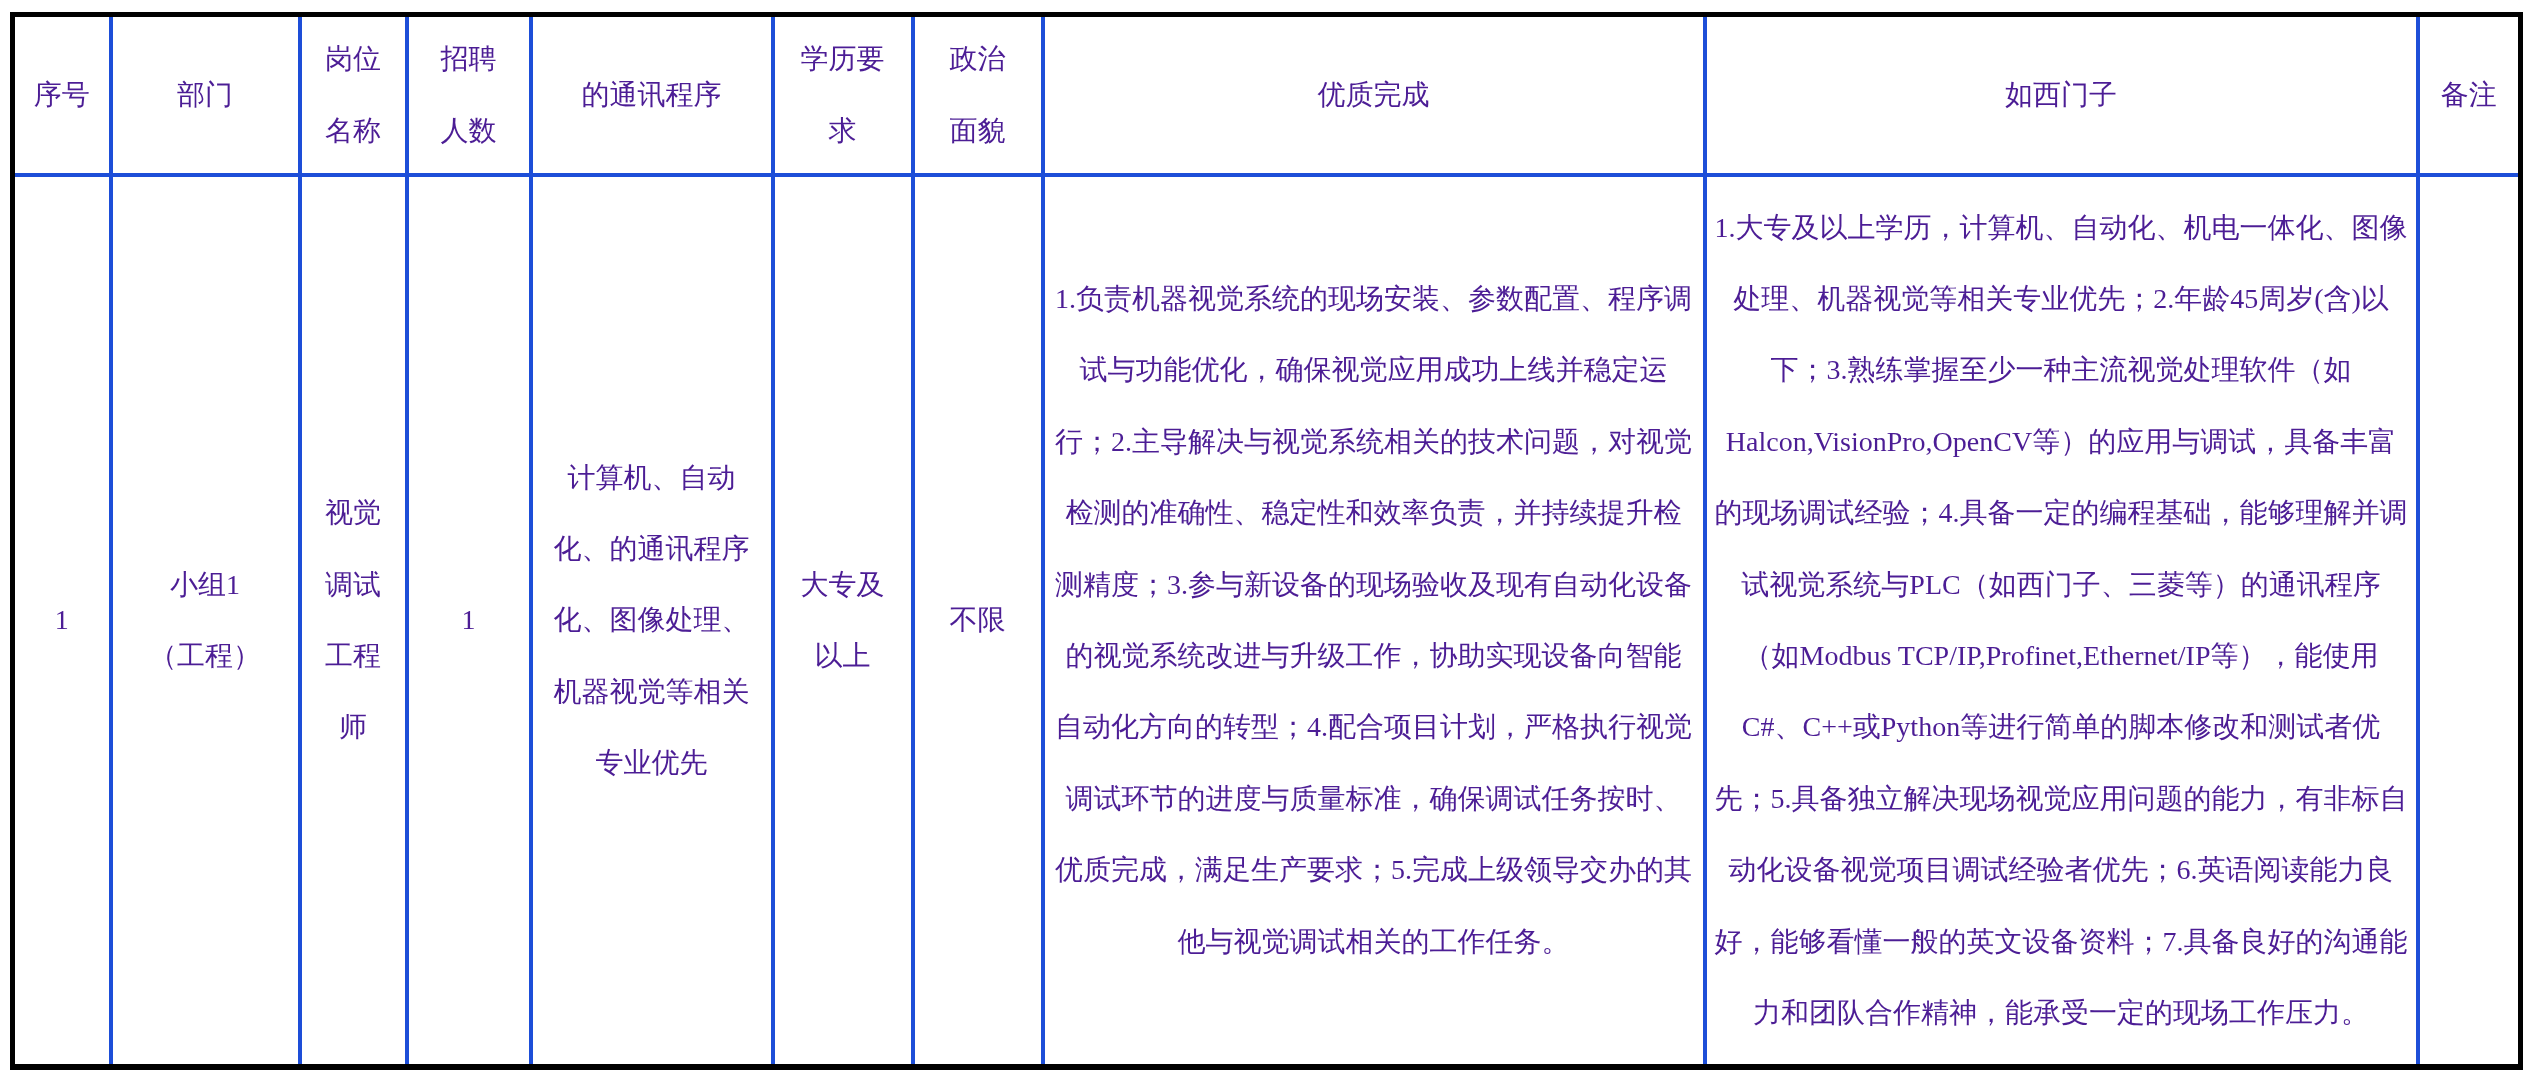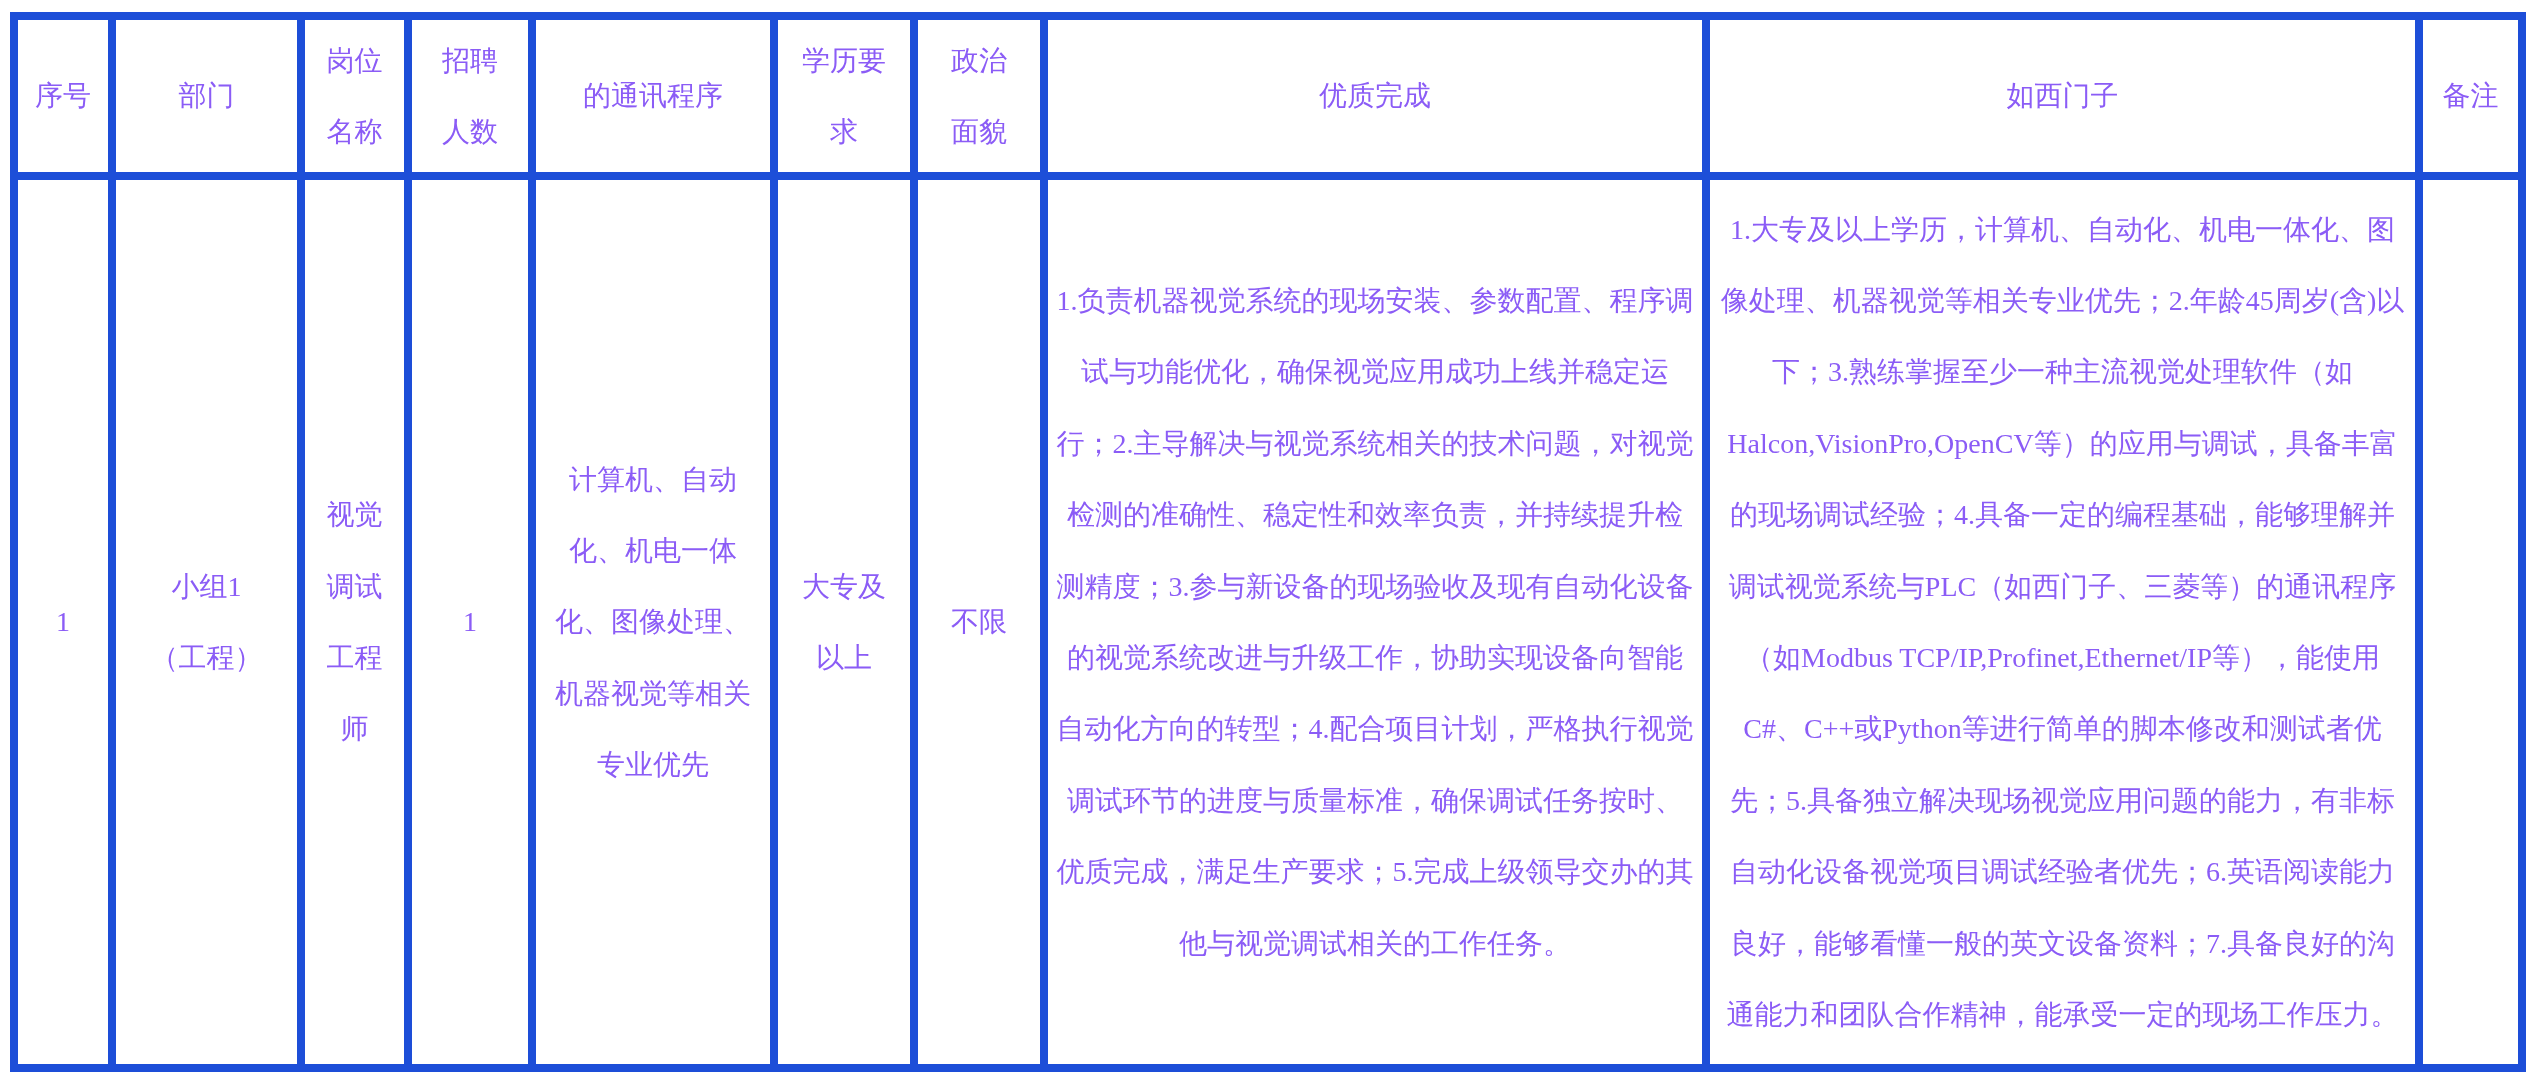--- a/index.html
+++ b/index.html
@@ -24,28 +24,28 @@
     top: 12px;
     width: 2508px;
     border-collapse: collapse;
     table-layout: fixed;
     background: #ffffff;
     border: 5px solid #000000;
     border-bottom-width: 6px;
   }
   table.jobtable th,
   table.jobtable td {
-    border: 8px solid #1d4ed8;
+    border: 4px solid #1d4ed8;
     text-align: center;
     vertical-align: middle;
     white-space: pre-line;
     font-family: "Liberation Serif", serif;
     font-size: 28px;
     font-weight: normal;
-    color: #8b5cf6;
+    color: #4c1d95;
     line-height: 2.55;
     padding: 0 8px;
     overflow: hidden;
   }
   tr.header-row { height: 160px; }
   tr.body-row   { height: 892px; }
   th { line-height: 2.4; }
   td.desc {
     text-align: justify;
     font-size: 27px;
@@ -96,21 +96,21 @@
       <tr class="body-row">
         <td class="num">1</td>
         <td>小组1
 （工程）</td>
         <td>视觉
 调试
 工程
 师</td>
         <td class="num">1</td>
         <td>计算机、自动
-化、机电一体
+化、的通讯程序
 化、图像处理、
 机器视觉等相关
 专业优先</td>
         <td>大专及
 以上</td>
         <td>不限</td>
         <td class="desc">1.负责机器视觉系统的现场安装、参数配置、程序调试与功能优化，确保视觉应用成功上线并稳定运行；2.主导解决与视觉系统相关的技术问题，对视觉检测的准确性、稳定性和效率负责，并持续提升检测精度；3.参与新设备的现场验收及现有自动化设备的视觉系统改进与升级工作，协助实现设备向智能自动化方向的转型；4.配合项目计划，严格执行视觉调试环节的进度与质量标准，确保调试任务按时、优质完成，满足生产要求；5.完成上级领导交办的其他与视觉调试相关的工作任务。</td>
         <td class="desc">1.大专及以上学历，计算机、自动化、机电一体化、图像处理、机器视觉等相关专业优先；2.年龄45周岁(含)以下；3.熟练掌握至少一种主流视觉处理软件（如 Halcon,VisionPro,OpenCV等）的应用与调试，具备丰富的现场调试经验；4.具备一定的编程基础，能够理解并调试视觉系统与PLC（如西门子、三菱等）的通讯程序（如Modbus TCP/IP,Profinet,Ethernet/IP等），能使用C#、C++或Python等进行简单的脚本修改和测试者优先；5.具备独立解决现场视觉应用问题的能力，有非标自动化设备视觉项目调试经验者优先；6.英语阅读能力良好，能够看懂一般的英文设备资料；7.具备良好的沟通能力和团队合作精神，能承受一定的现场工作压力。</td>
         <td></td>
       </tr>

